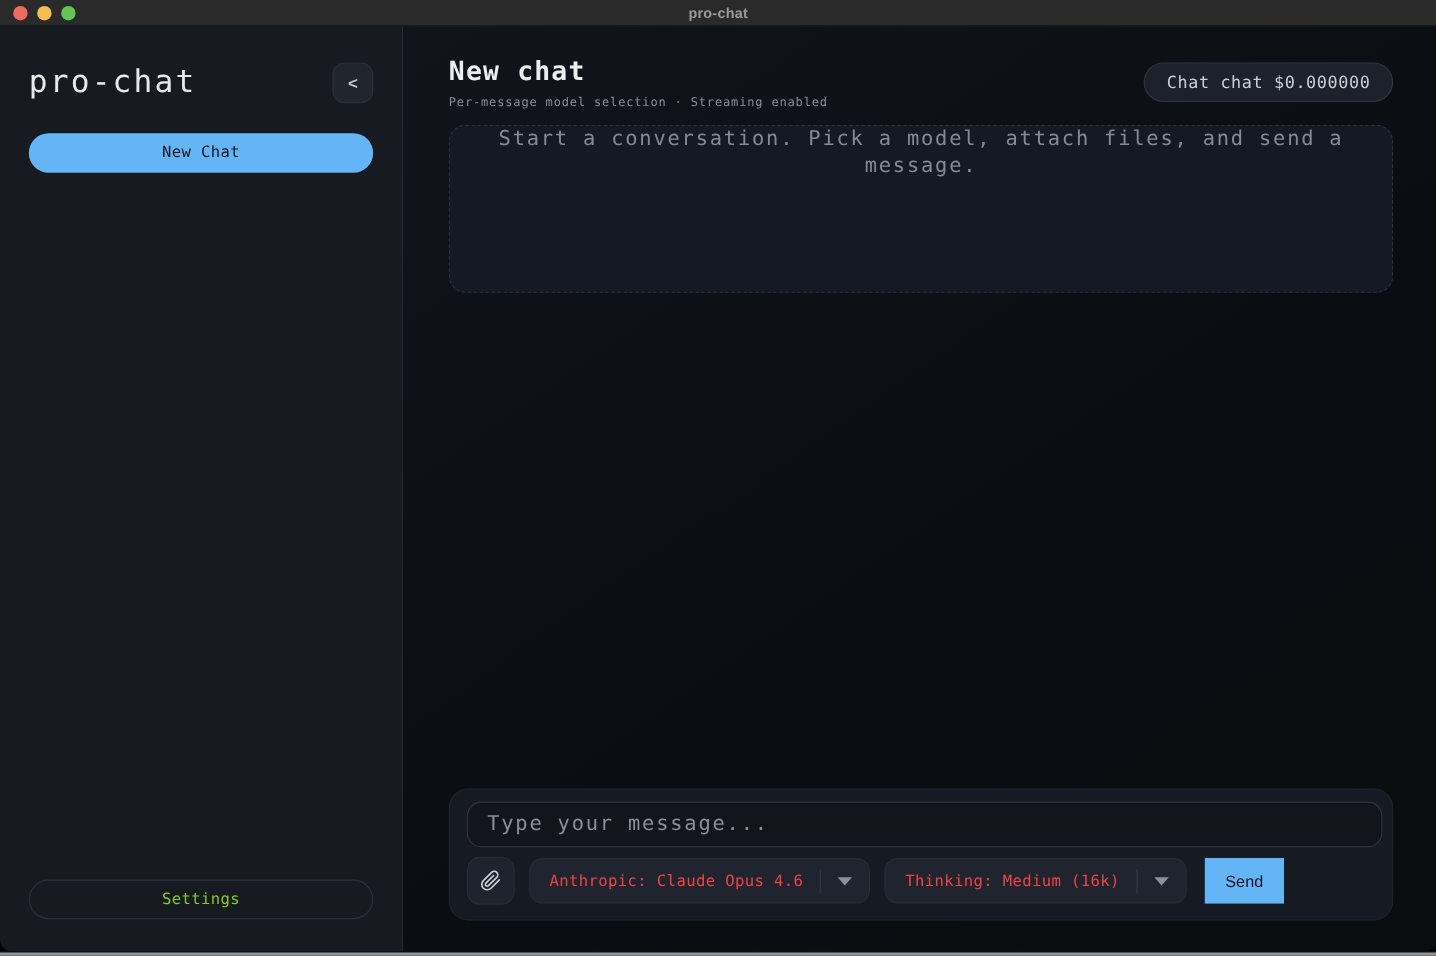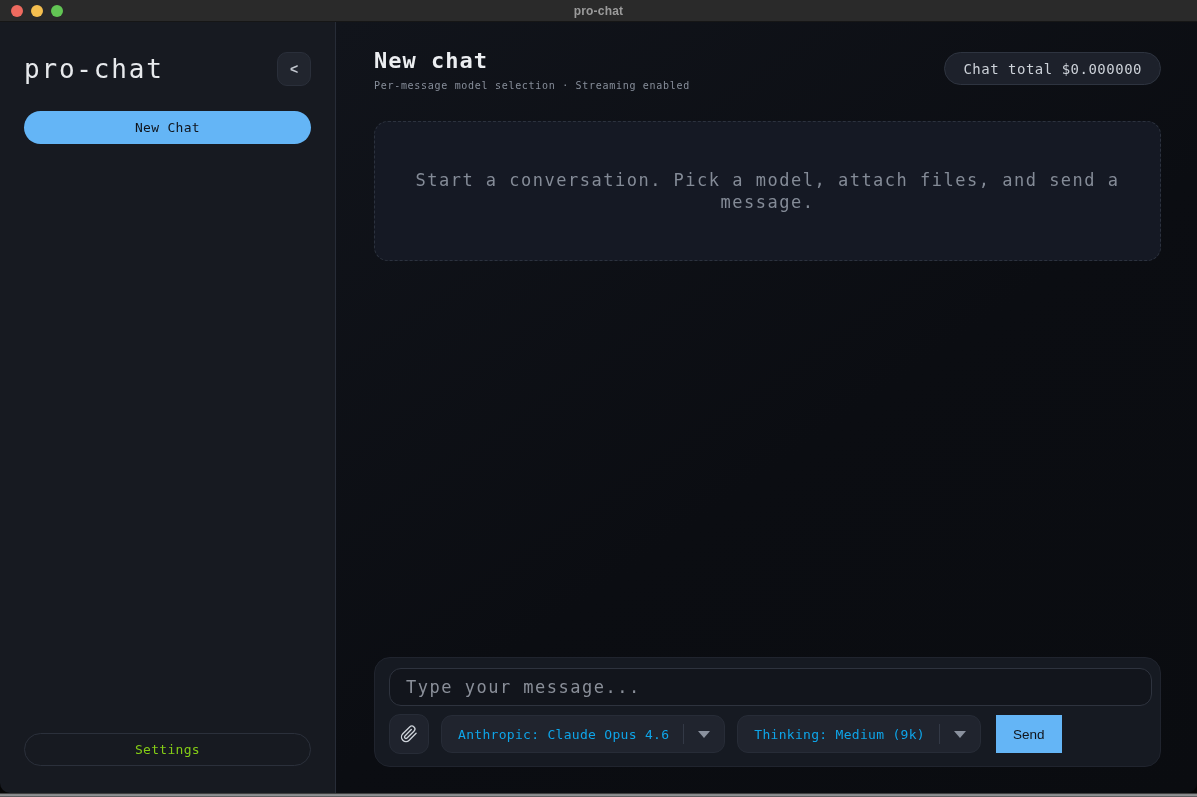--- a/index.html
+++ b/index.html
@@ -92,24 +92,24 @@
   .chat-total-badge {
     margin-top:4px;
     height:33px; padding:0 18px;
     display:flex; align-items:center;
     background:#1d212b; border:1px solid #2e3440; border-radius:17px;
     color:#ccd1d8; font-size:14px; letter-spacing:.5px;
     white-space:nowrap;
   }
 
   .empty-state {
-    margin-top:30px; height:140px; flex:0 0 140px;
+    margin-top:13px; height:140px; flex:0 0 140px;
     background:#151924;
     border:1px dashed #2c323e; border-radius:14px;
-    display:flex; align-items:center; justify-content:center;
+    display:flex; justify-content:center;
     padding:0 28px;
   }
   .empty-state-text {
     color:#848b97; font-size:17px; letter-spacing:1.5px;
     text-align:center; line-height:1.32;
     max-width:730px;
   }
 
   .main-spacer { flex:1; }
 
@@ -145,21 +145,21 @@
   }
   .attach-btn svg { width:18px; height:18px; stroke:#ced3da; }
   .dropdown {
     height:38px;
     background:#20242e; border:1px solid #272c37; border-radius:11px;
     display:flex; align-items:center;
     padding:0 0 0 16px;
     cursor:pointer;
   }
   .dropdown-label {
-    color:#0ea5e9; font-size:13px; letter-spacing:.3px; white-space:nowrap;
+    color:#ef4444; font-size:13px; letter-spacing:.3px; white-space:nowrap;
   }
   .dropdown-divider {
     width:1px; height:20px; background:#333946; margin-left:14px;
   }
   .dropdown-caret-zone {
     width:40px; display:flex; align-items:center; justify-content:center;
   }
   .caret-down {
     width:0; height:0;
     border-left:6px solid transparent;
@@ -204,21 +204,21 @@
       <button class="settings-btn">Settings</button>
     </div>
 
     <div class="main">
 
       <div class="main-header">
         <div>
           <div class="page-title">New chat</div>
           <div class="page-subtitle">Per-message model selection · Streaming enabled</div>
         </div>
-        <div class="chat-total-badge">Chat total $0.000000</div>
+        <div class="chat-total-badge">Chat chat $0.000000</div>
       </div>
 
       <div class="empty-state">
         <div class="empty-state-text">Start a conversation. Pick a model, attach files, and send a message.</div>
       </div>
 
       <div class="main-spacer"></div>
 
       <div class="composer">
         <input class="message-input" type="text" placeholder="Type your message..." style="">
@@ -234,21 +234,21 @@
 
           <div class="dropdown">
             <span class="dropdown-label">Anthropic: Claude Opus 4.6</span>
             <span class="dropdown-divider"></span>
             <span class="dropdown-caret-zone">
               <span class="caret-down"></span>
             </span>
           </div>
 
           <div class="dropdown">
-            <span class="dropdown-label">Thinking: Medium (9k)</span>
+            <span class="dropdown-label">Thinking: Medium (16k)</span>
             <span class="dropdown-divider"></span>
             <span class="dropdown-caret-zone">
               <span class="caret-down"></span>
             </span>
           </div>
 
           <button class="send-btn">Send</button>
 
         </div>
       </div>

